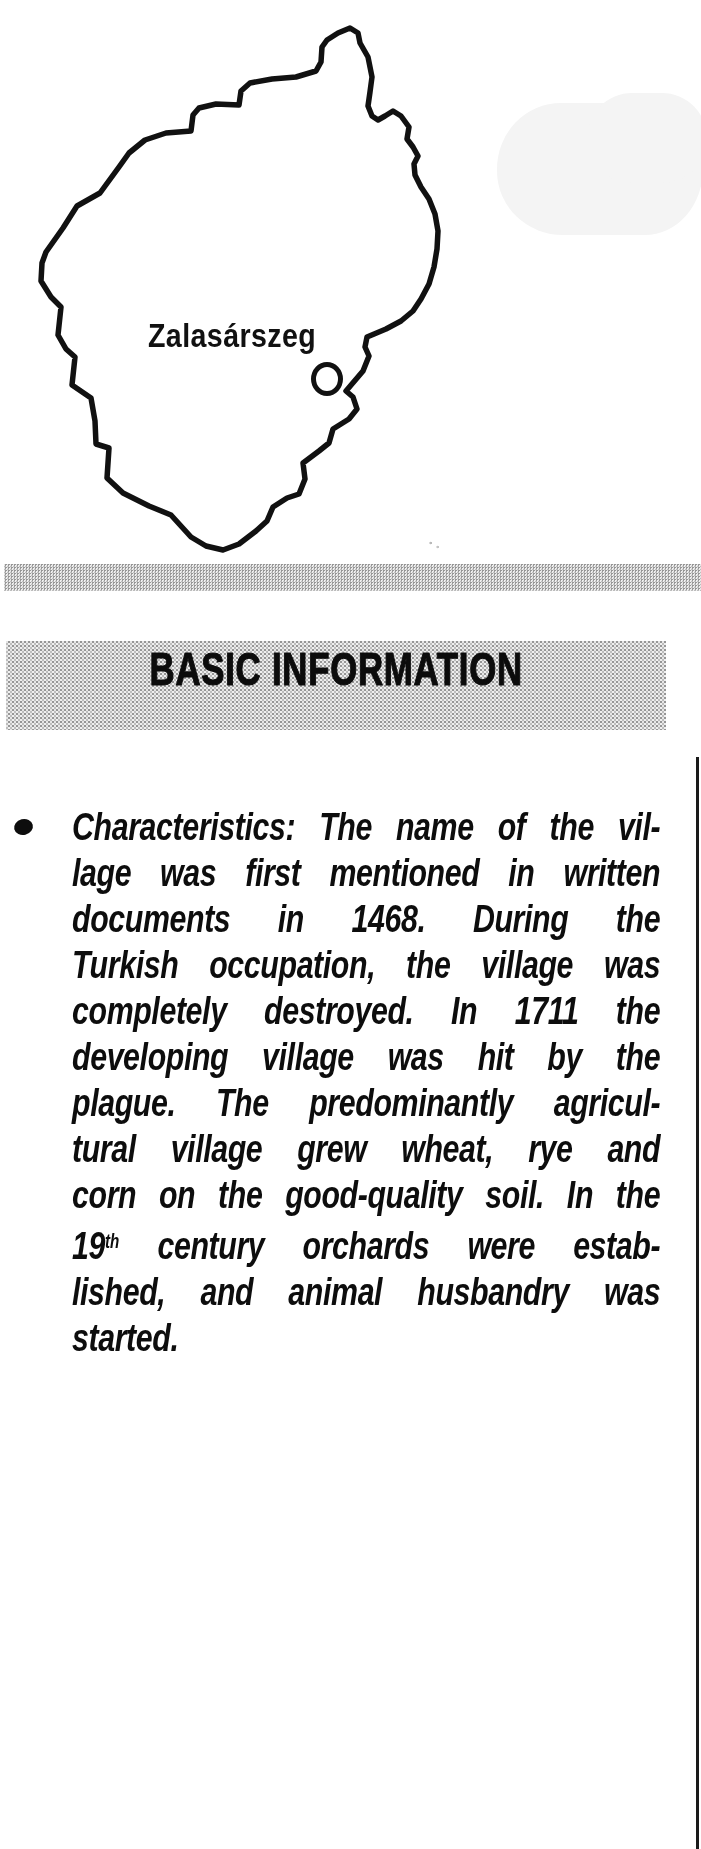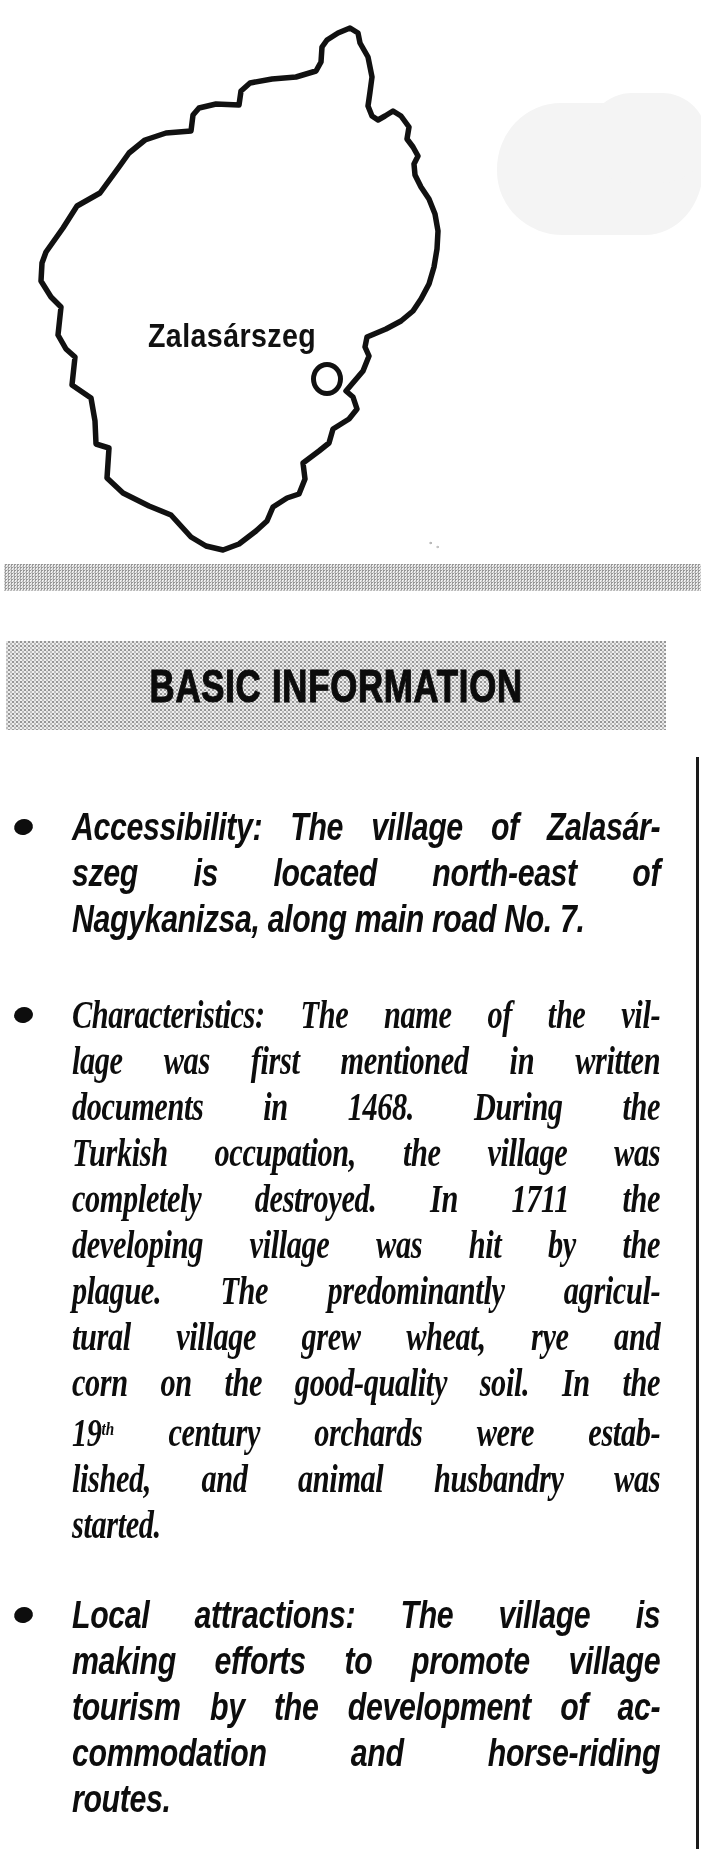--- a/index.html
+++ b/index.html
@@ -81,21 +81,20 @@
     position: absolute;
     left: 4px; top: 564px;
     width: 697px; height: 27px;
   }
   .header-box {
     position: absolute;
     left: 6px; top: 641px;
     width: 660px; height: 89px;
     background-size: 4px 4px;
     display: flex;
-    align-items: center;
     justify-content: center;
   }
   .header-title {
     font-weight: bold;
     font-size: 47px;
     color: #0c0c0c;
     transform: scaleX(0.74);
     letter-spacing: 1px;
     white-space: nowrap;
     -webkit-text-stroke: 1.2px #0c0c0c;
@@ -183,54 +182,36 @@
     <div class="scan-speck"></div>
   </div>
 
   <div class="section-divider dither"></div>
 
   <div class="header-box dither">
     <span class="header-title">BASIC INFORMATION</span>
   </div>
 
   <div class="bullets">
-    <div class="bullet-item">
-      <span class="bullet-dot"></span>
-      <div class="bullet-text">
-          <div class="bt-line">Accessibility: The village of Zalasár-</div>
-          <div class="bt-line">szeg is located north-east of</div>
-          <div class="bt-line">Nagykanizsa, along main road No. 7.</div>
-        </div>
-    </div>
 
     <div class="bullet-item">
       <span class="bullet-dot"></span>
       <div class="bullet-text">
           <div class="bt-line">Characteristics: The name of the vil-</div>
           <div class="bt-line">lage was first mentioned in written</div>
           <div class="bt-line">documents in 1468. During the</div>
           <div class="bt-line">Turkish occupation, the village was</div>
           <div class="bt-line">completely destroyed. In 1711 the</div>
           <div class="bt-line">developing village was hit by the</div>
           <div class="bt-line">plague. The predominantly agricul-</div>
           <div class="bt-line">tural village grew wheat, rye and</div>
           <div class="bt-line">corn on the good-quality soil. In the</div>
           <div class="bt-line">19<sup>th</sup> century orchards were estab-</div>
           <div class="bt-line">lished, and animal husbandry was</div>
           <div class="bt-line">started.</div>
         </div>
     </div>
 
-    <div class="bullet-item">
-      <span class="bullet-dot"></span>
-      <div class="bullet-text">
-          <div class="bt-line">Local attractions: The village is</div>
-          <div class="bt-line">making efforts to promote village</div>
-          <div class="bt-line">tourism by the development of ac-</div>
-          <div class="bt-line">commodation and horse-riding</div>
-          <div class="bt-line">routes.</div>
-        </div>
-    </div>
   </div>
 
   <div class="edge-line"></div>
 
 </div>
 
 </body></html>

